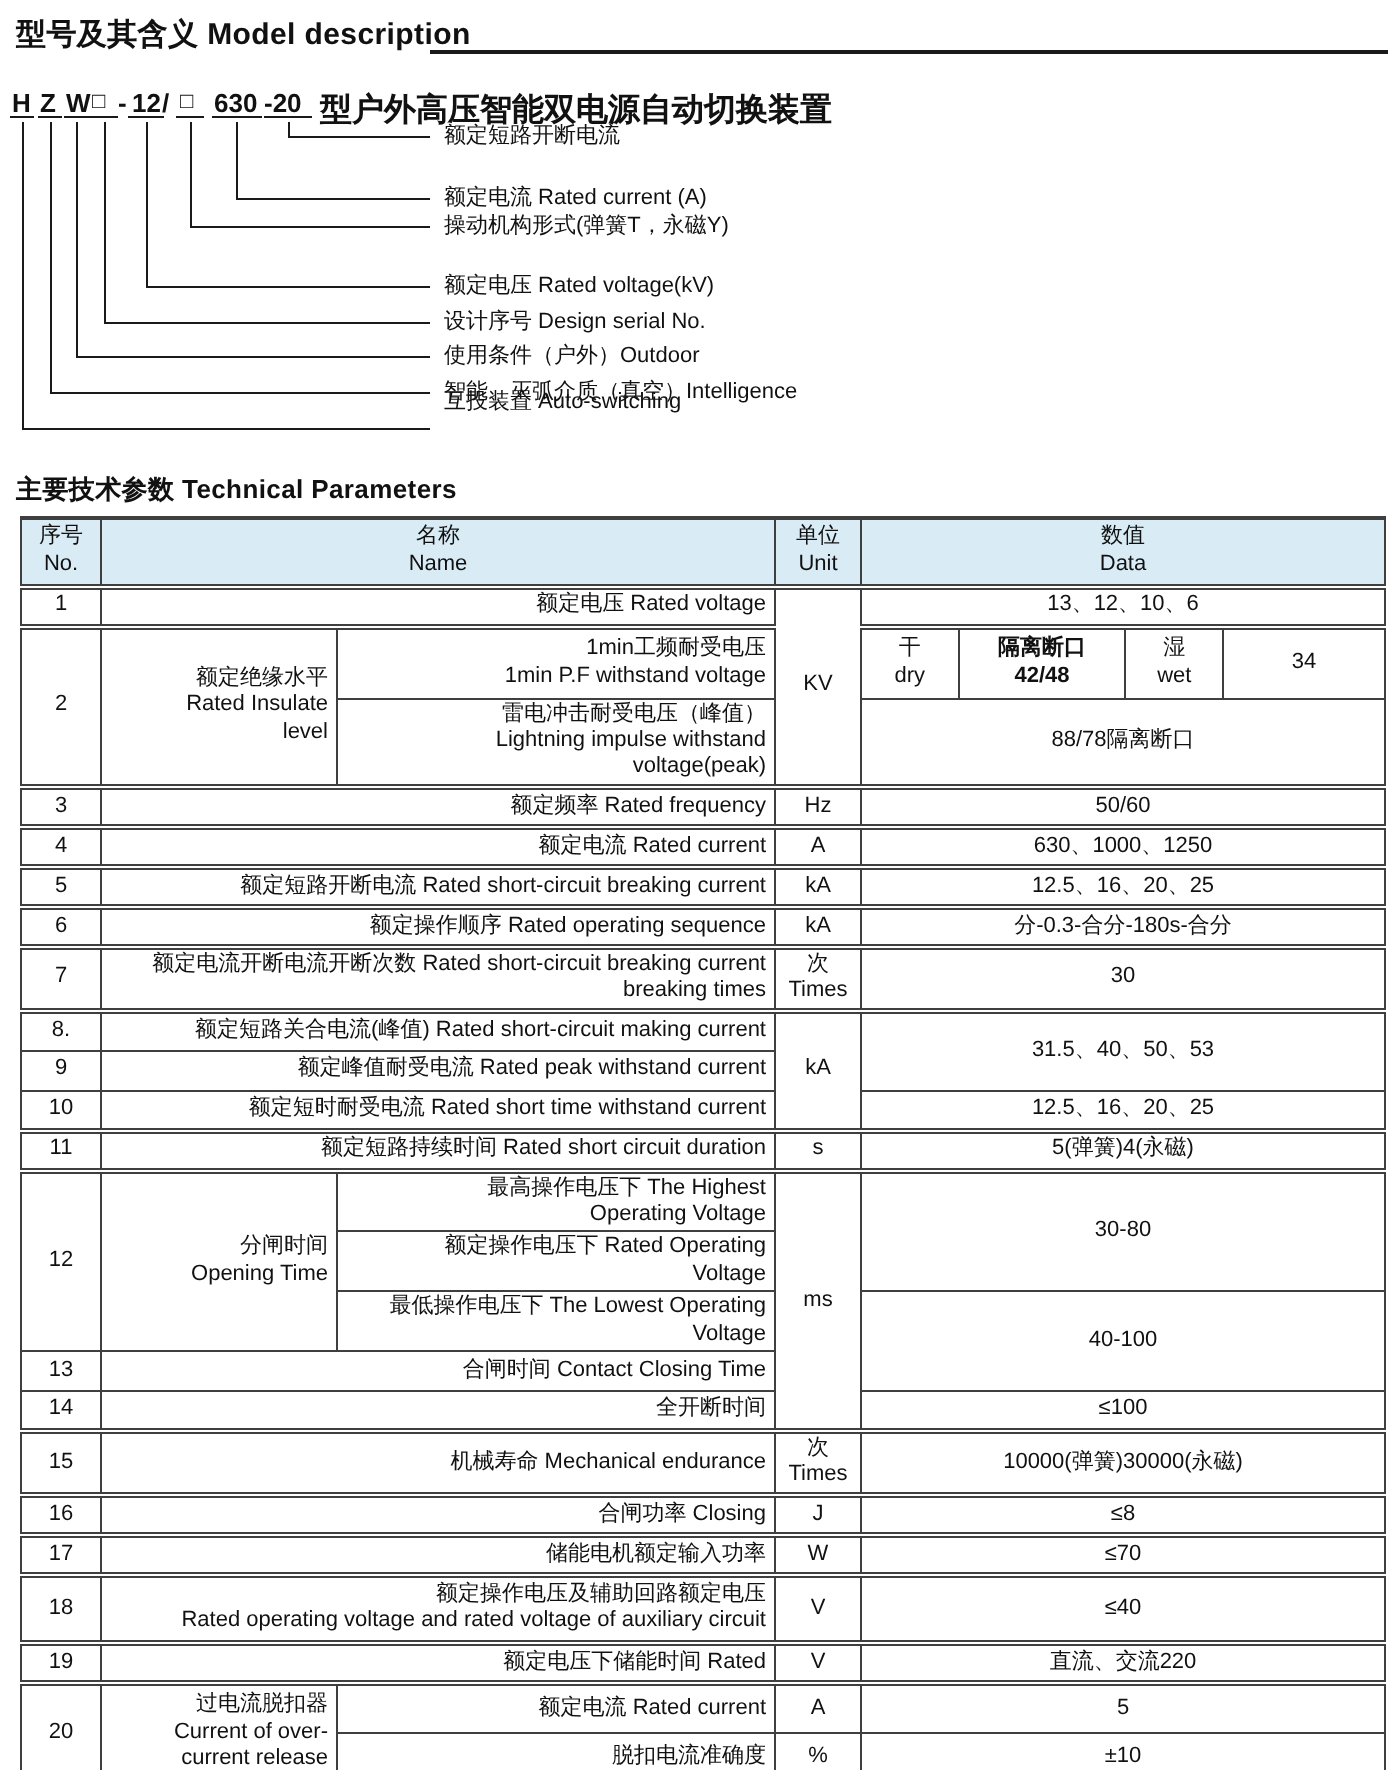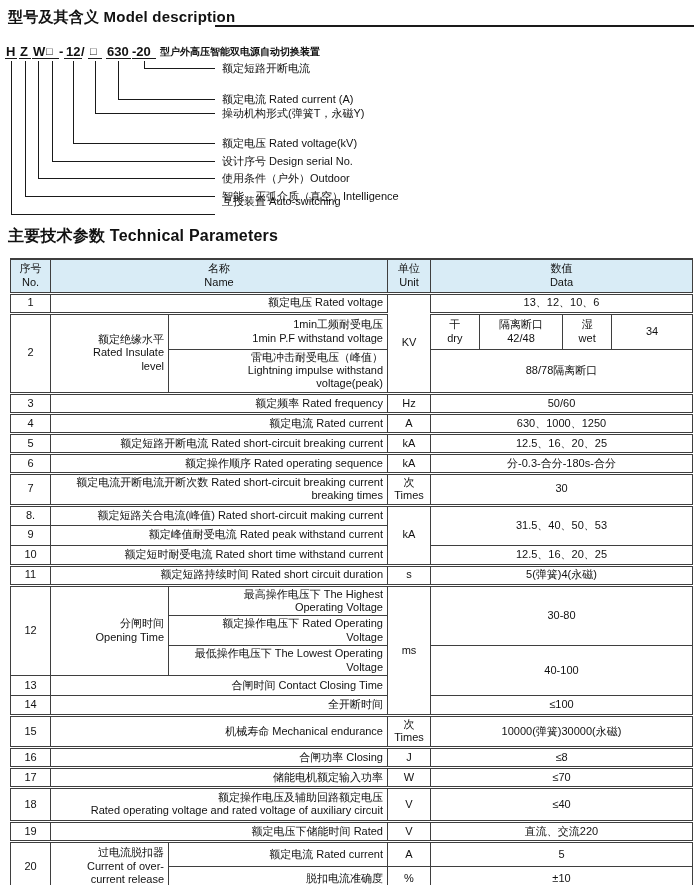--- a/index.html
+++ b/index.html
@@ -3,41 +3,41 @@
 <meta charset="utf-8">
 <style>
   html,body{margin:0;padding:0;background:#fff;}
   .page{position:relative;width:700px;height:885px;background:#fff;overflow:hidden;
         font-family:"Liberation Sans","DejaVu Sans",sans-serif;color:#111;}
   
   .sec-title{position:absolute;left:8px;font-size:15px;font-weight:bold;letter-spacing:.2px;}
   .title-rule{position:absolute;left:215px;right:6px;top:25px;height:2px;background:#1a1a1a;}
   
   .tok{position:absolute;top:44px;font-size:13px;font-weight:bold;}
-  .suffix{position:absolute;left:160px;top:45px;font-size:10px;font-weight:bold;}
+  .suffix{position:absolute;left:160px;top:45px;font-size:16px;font-weight:bold;}
   .u{position:absolute;top:58px;height:1px;background:#1a1a1a;}
   .vl{position:absolute;width:1px;background:#1a1a1a;}
   .hl{position:absolute;height:1px;background:#1a1a1a;}
   .lbl{position:absolute;left:222px;font-size:11px;line-height:15px;white-space:nowrap;}
   
   .tblwrap{position:absolute;left:10px;top:258px;}
   table{border-collapse:collapse;table-layout:fixed;width:682px;font-size:11px;color:#111;}
   td{border:1px solid #3f3f3f;vertical-align:middle;padding:1px 4px;line-height:1.22;}
   tr.hdr td{background:#d9ecf6;text-align:center;border-top:2px solid #3f3f3f;}
   tr.maj td{border-top:3px double #3f3f3f;}
   tr.last td{border-bottom:2px solid #3f3f3f;}
   td.c{text-align:center;}
   td.nm{text-align:right;padding-left:24px;}
   td.p0{padding:0;}
   .h-hdr{height:34px}.h-reg{height:20px}.h-2sub{height:34px}
   .h-12sub{height:26px}.h-18{height:34px}.h-20sub{height:25px}
   .split4{display:flex;height:100%;min-height:34px;align-items:stretch;text-align:center;}
   .split4>div{display:flex;flex-direction:column;justify-content:center;}
   .s4a{width:18.5%;border-right:1px solid #3f3f3f;}
-  .s4b{width:32%;border-right:1px solid #3f3f3f;}
+  .s4b{width:32%;border-right:1px solid #3f3f3f;font-weight:bold;}
   .s4c{width:18.5%;border-right:1px solid #3f3f3f;}
   .s4d{width:31%;align-items:center;}
 </style>
 </head>
 <body>
 
 <div class="page">
 
   <div class="sec-title" style="top:8px;">
     <span>型号及其含义 Model description</span>
@@ -103,21 +103,21 @@
       <div>使用条件（户外）Outdoor</div>
     </div>
     <div class="lbl" style="top:189px">
       <div>智能、灭弧介质（真空）Intelligence</div>
     </div>
     <div class="lbl" style="top:194px">
       <div>互投装置 Auto-switching</div>
     </div>
   </div>
 
-  <div class="sec-title" style="top:226px;font-size:16px;">
+  <div class="sec-title" style="top:236px;font-size:13px;">
     <span>主要技术参数 Technical Parameters</span>
   </div>
 
   <div class="tblwrap">
   <table>
     <colgroup>
           <col style="width:40px">
           <col style="width:118px">
           <col style="width:219px">
           <col style="width:43px">

